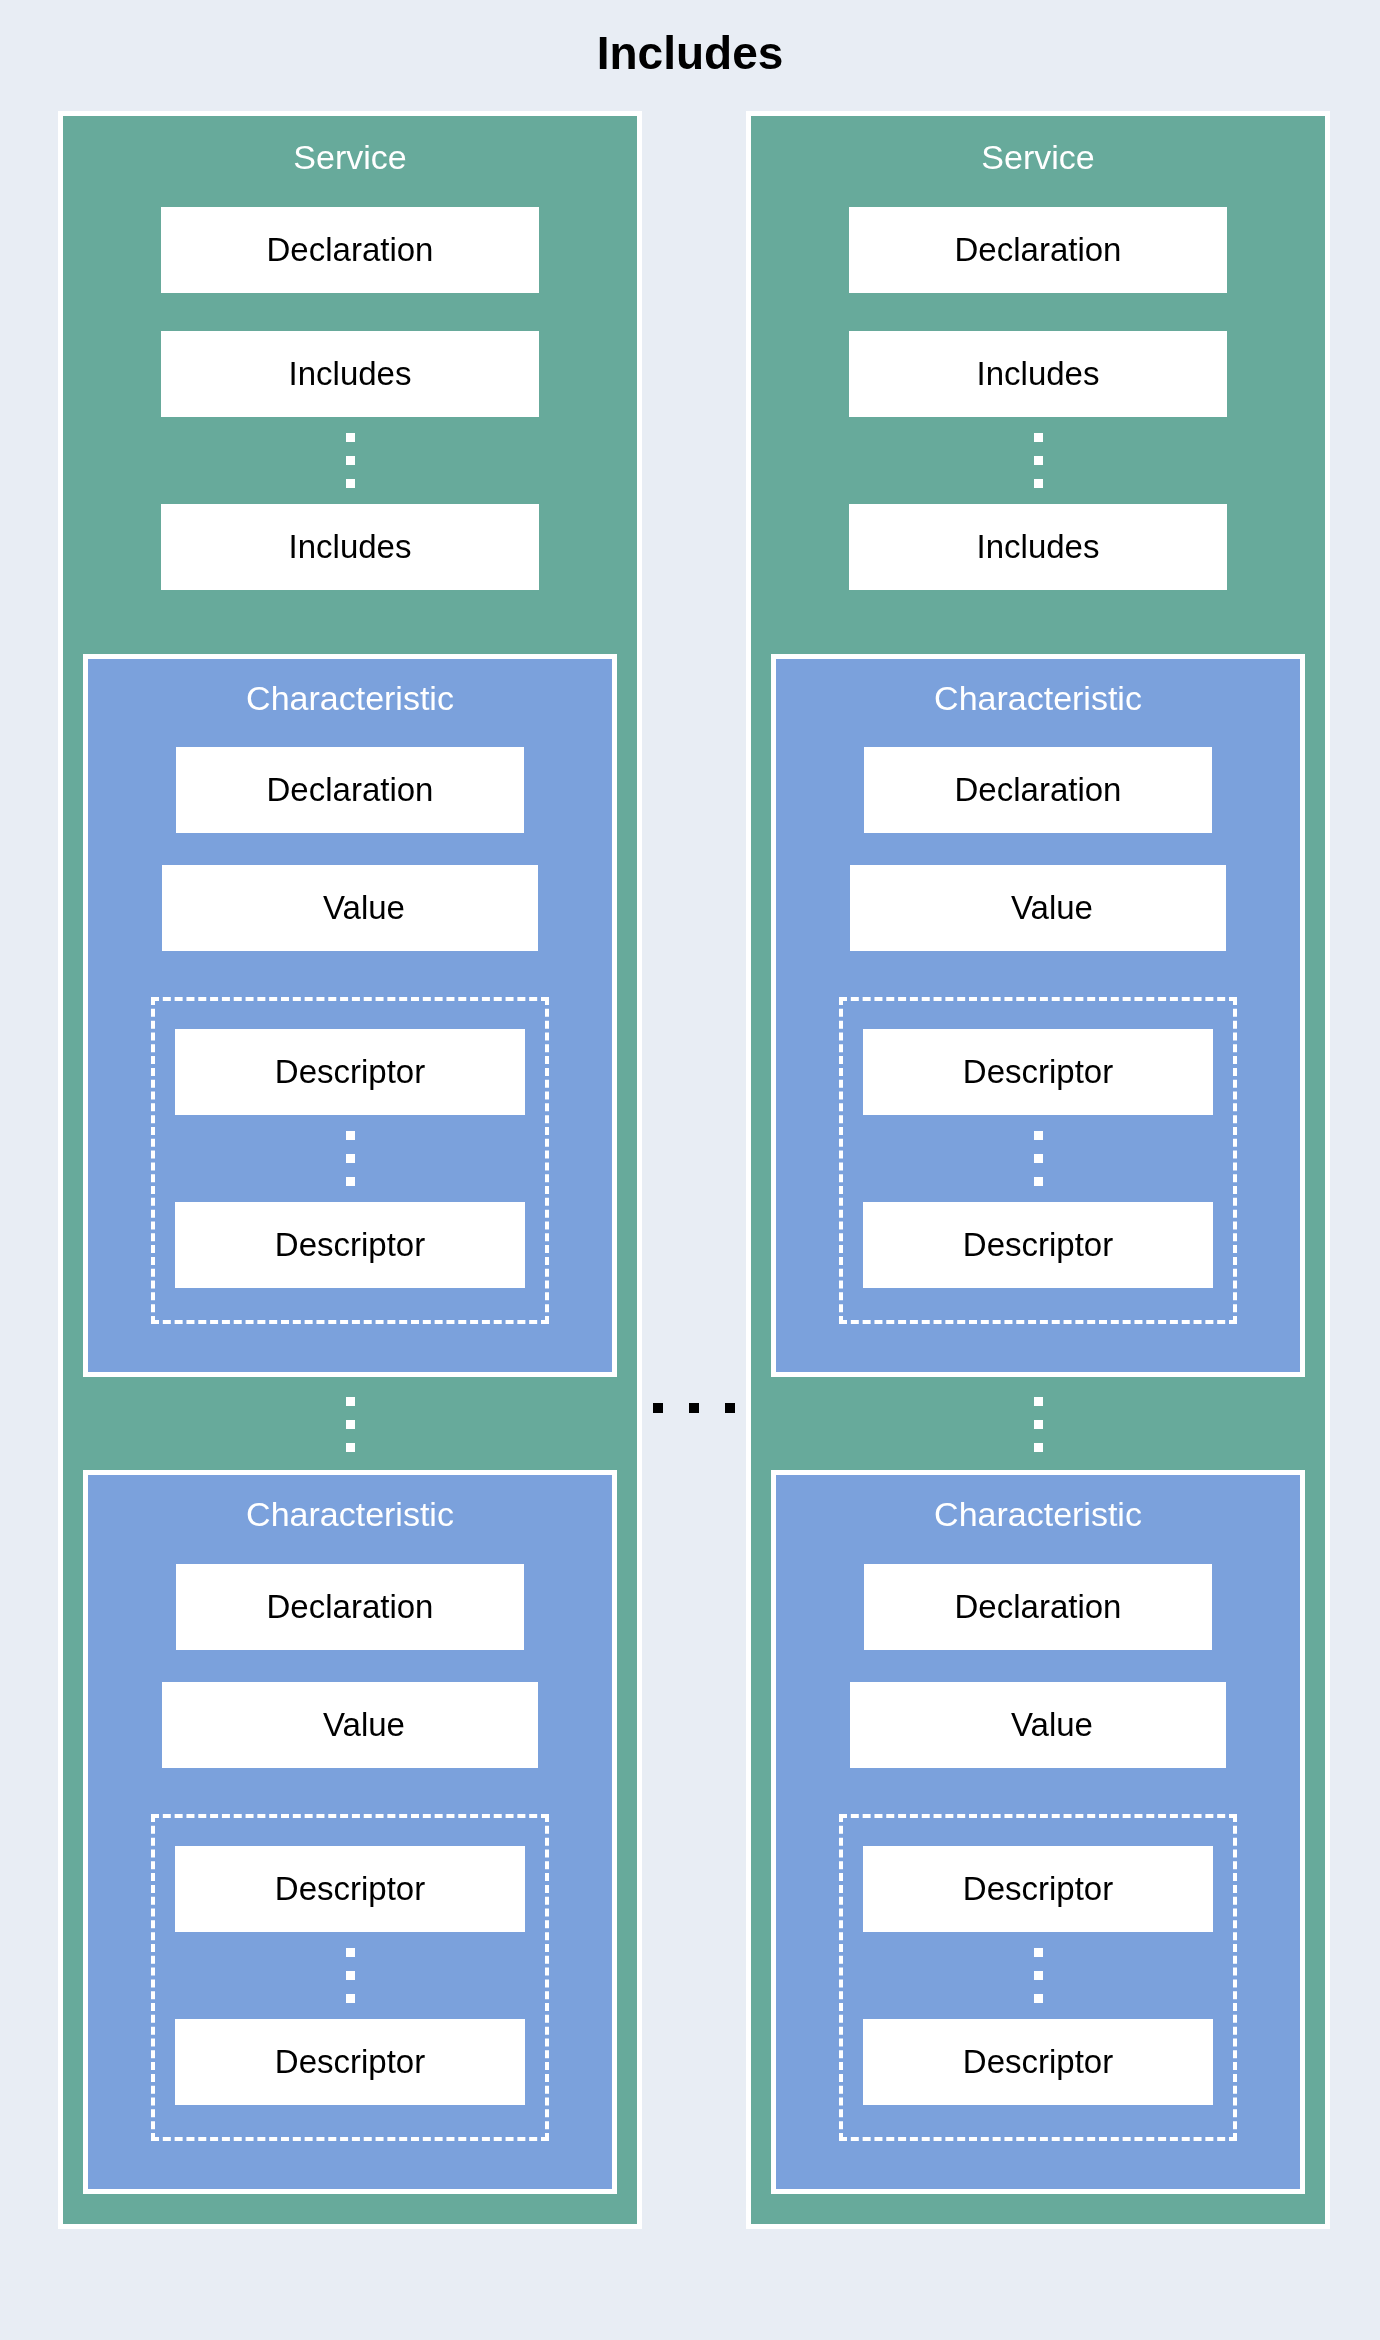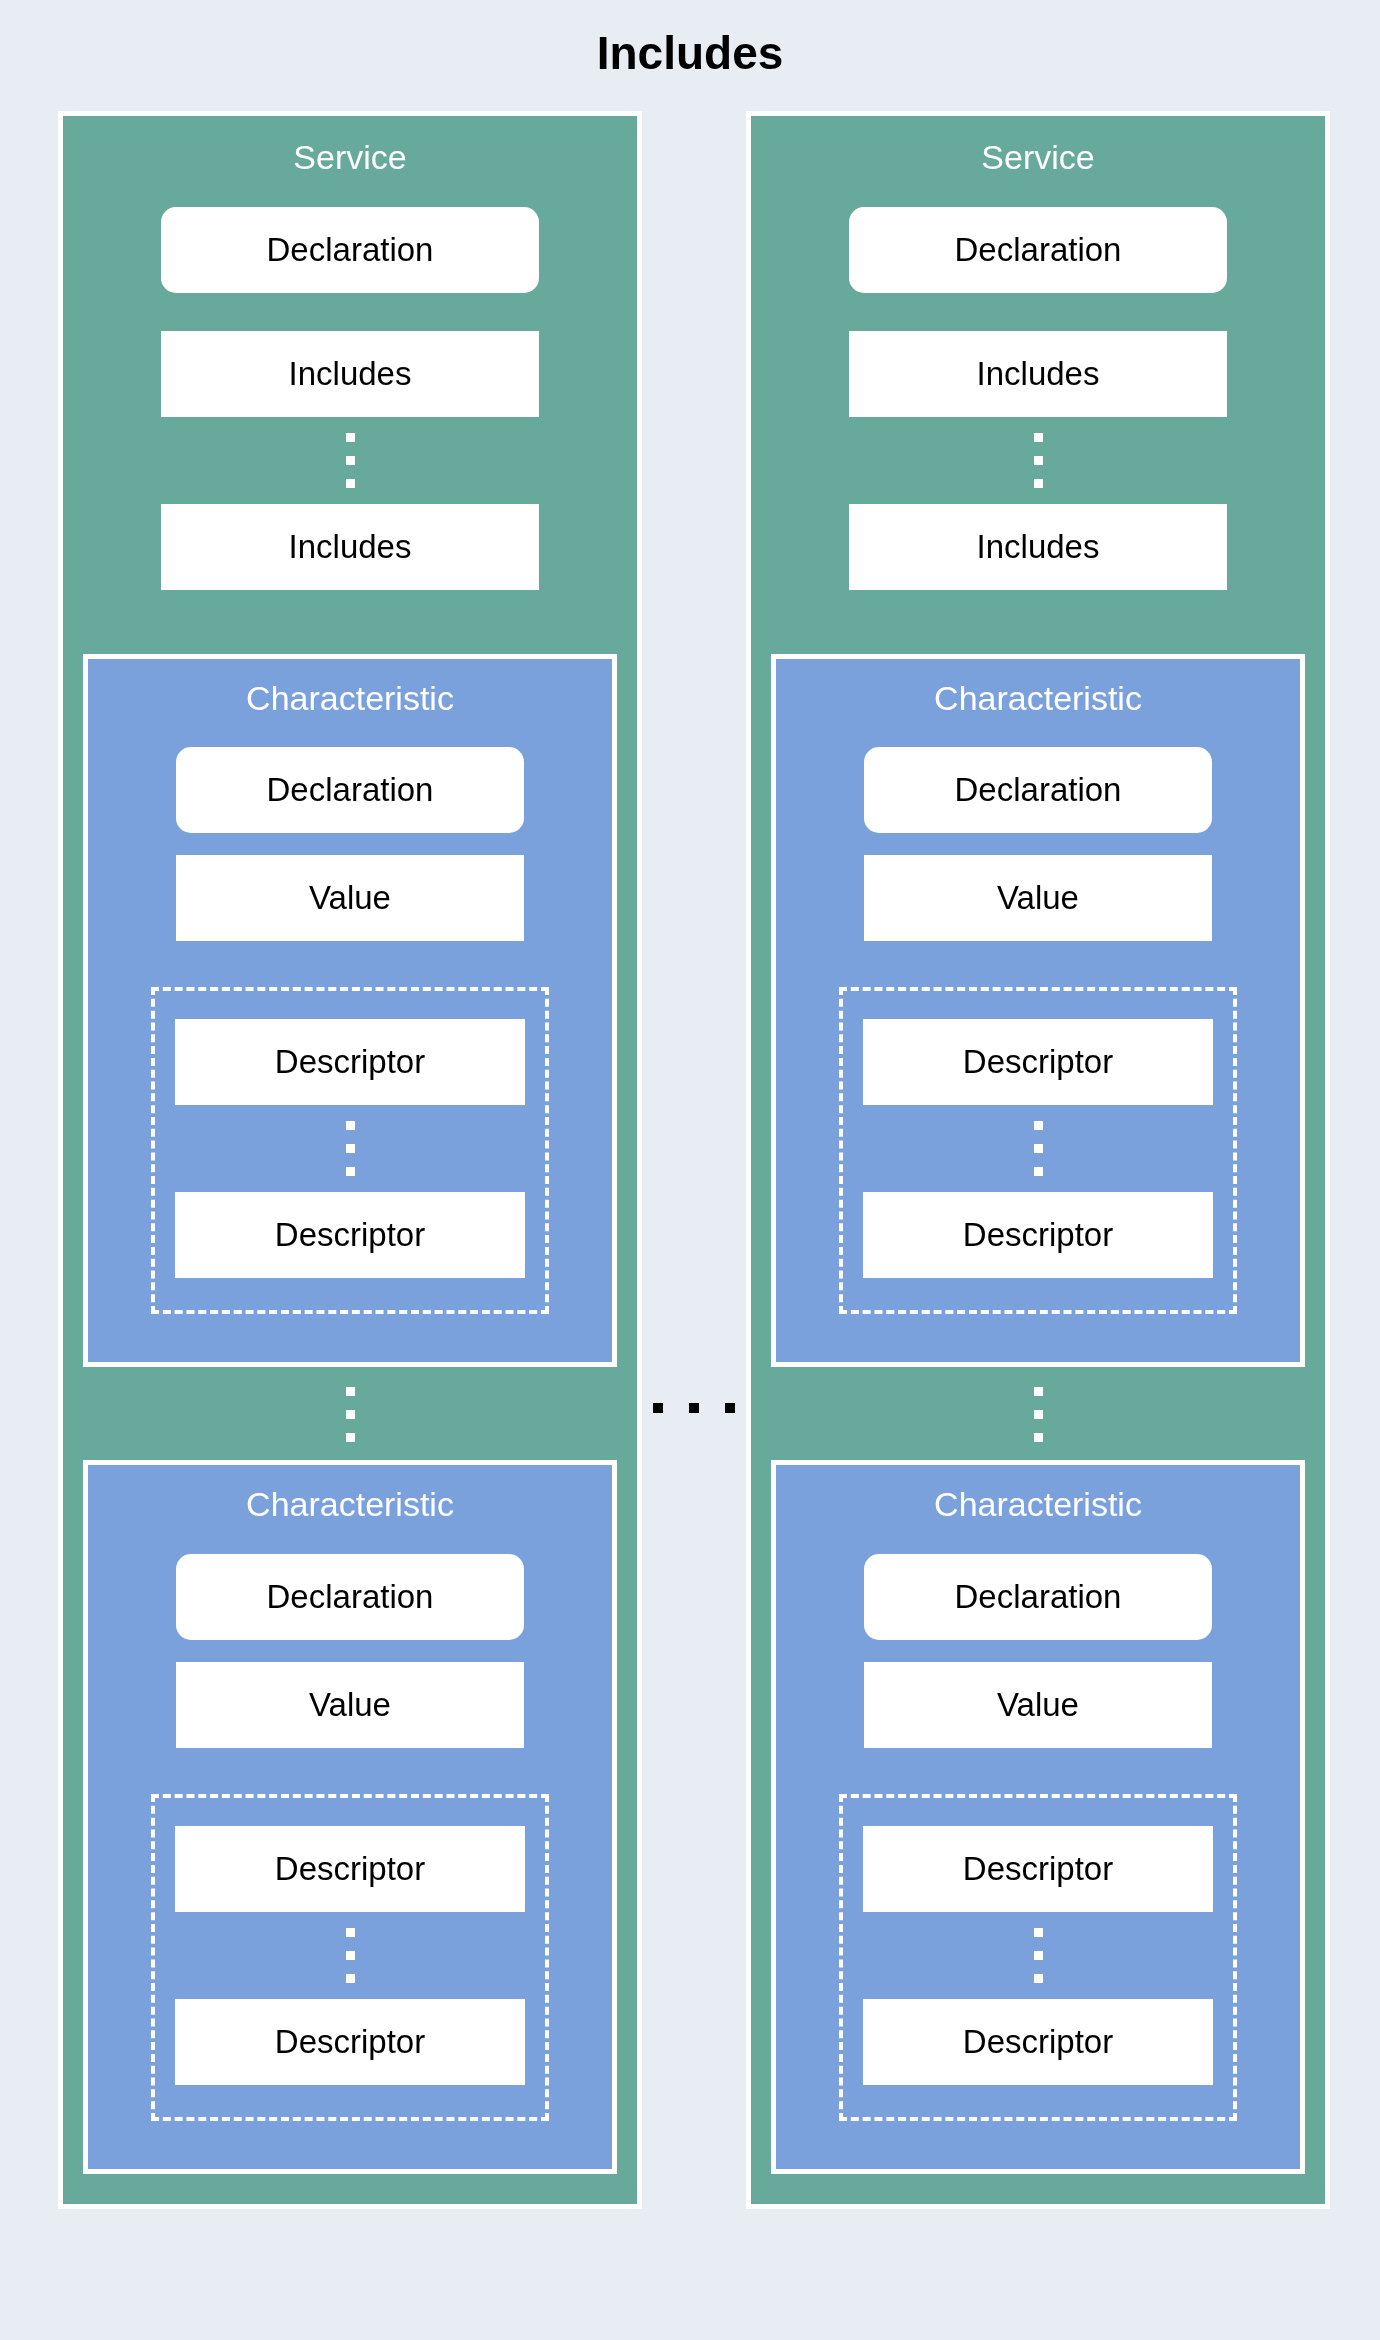--- a/index.html
+++ b/index.html
@@ -47,21 +47,21 @@
   .wbox {
     background: var(--c-box-fill, #FFFFFF);
     color: var(--c-box-text, #000000);
     width: 378px;
     height: 86px;
     display: flex;
     align-items: center;
     justify-content: center;
     font-size: 33px;
   }
-  .decl      { margin-top: 28px; border-radius: 15px; }
+  .decl      { margin-top: 28px; }
   .inc       { margin-top: 0; }
   .vdots {
     display: flex;
     flex-direction: column;
     align-items: center;
     gap: 14px;
     margin: 16px 0;
   }
   .vdots i {
     display: block;
@@ -76,21 +76,21 @@
     box-sizing: border-box;
     border: 5px solid var(--c-border, #FFFFFF);
     background: var(--c-characteristic-fill, #7BA1DC);
     display: flex;
     flex-direction: column;
     align-items: center;
     padding: 18px 0 48px 0;
   }
   .char .wbox { width: 348px; }
   .char .decl { margin-top: 28px; }
-  .char .valbox { margin-top: 22px; }
+  .char .valbox { margin-top: 32px; padding-left: 28px; }
   .dashed {
     margin-top: 46px;
     width: 398px;
     box-sizing: border-box;
     border: 4px dashed var(--c-border, #FFFFFF);
     display: flex;
     flex-direction: column;
     align-items: center;
     padding: 28px 0 32px 0;
     text-align: right;

